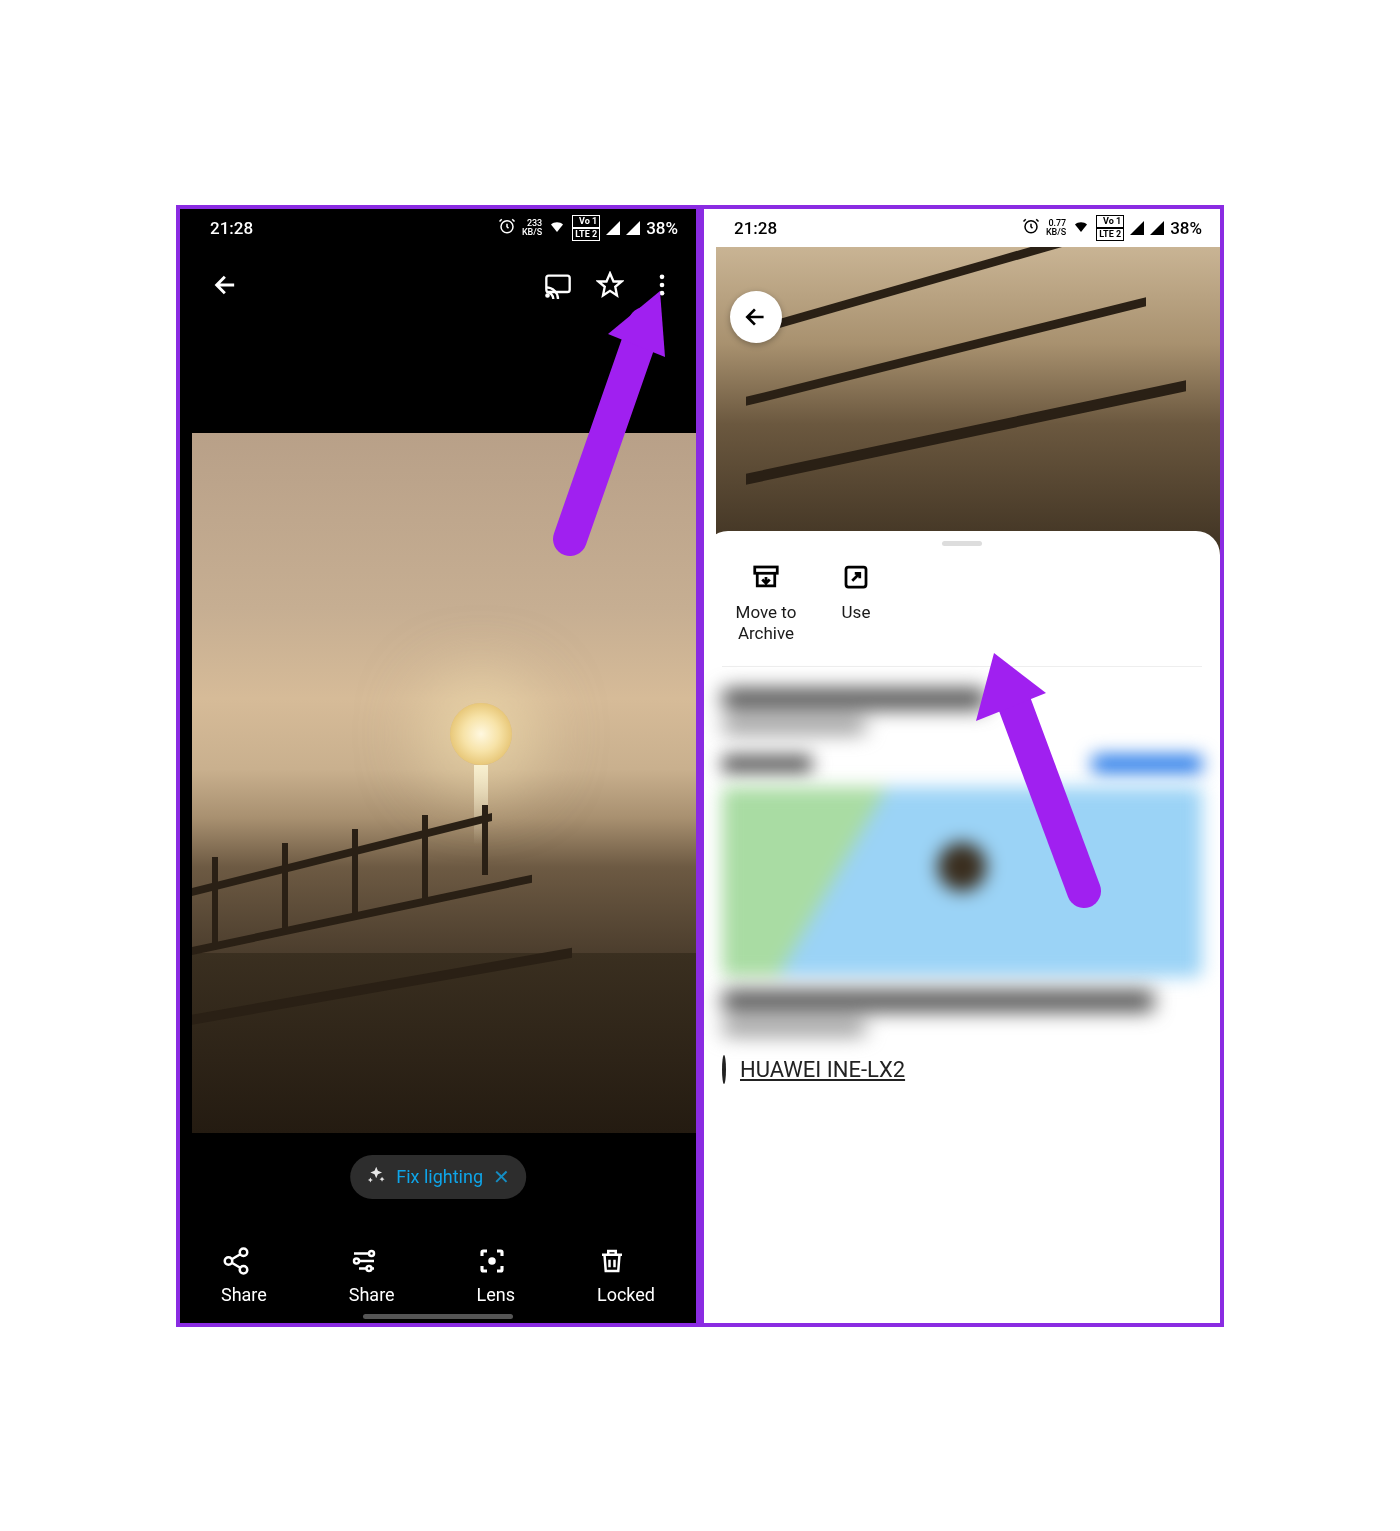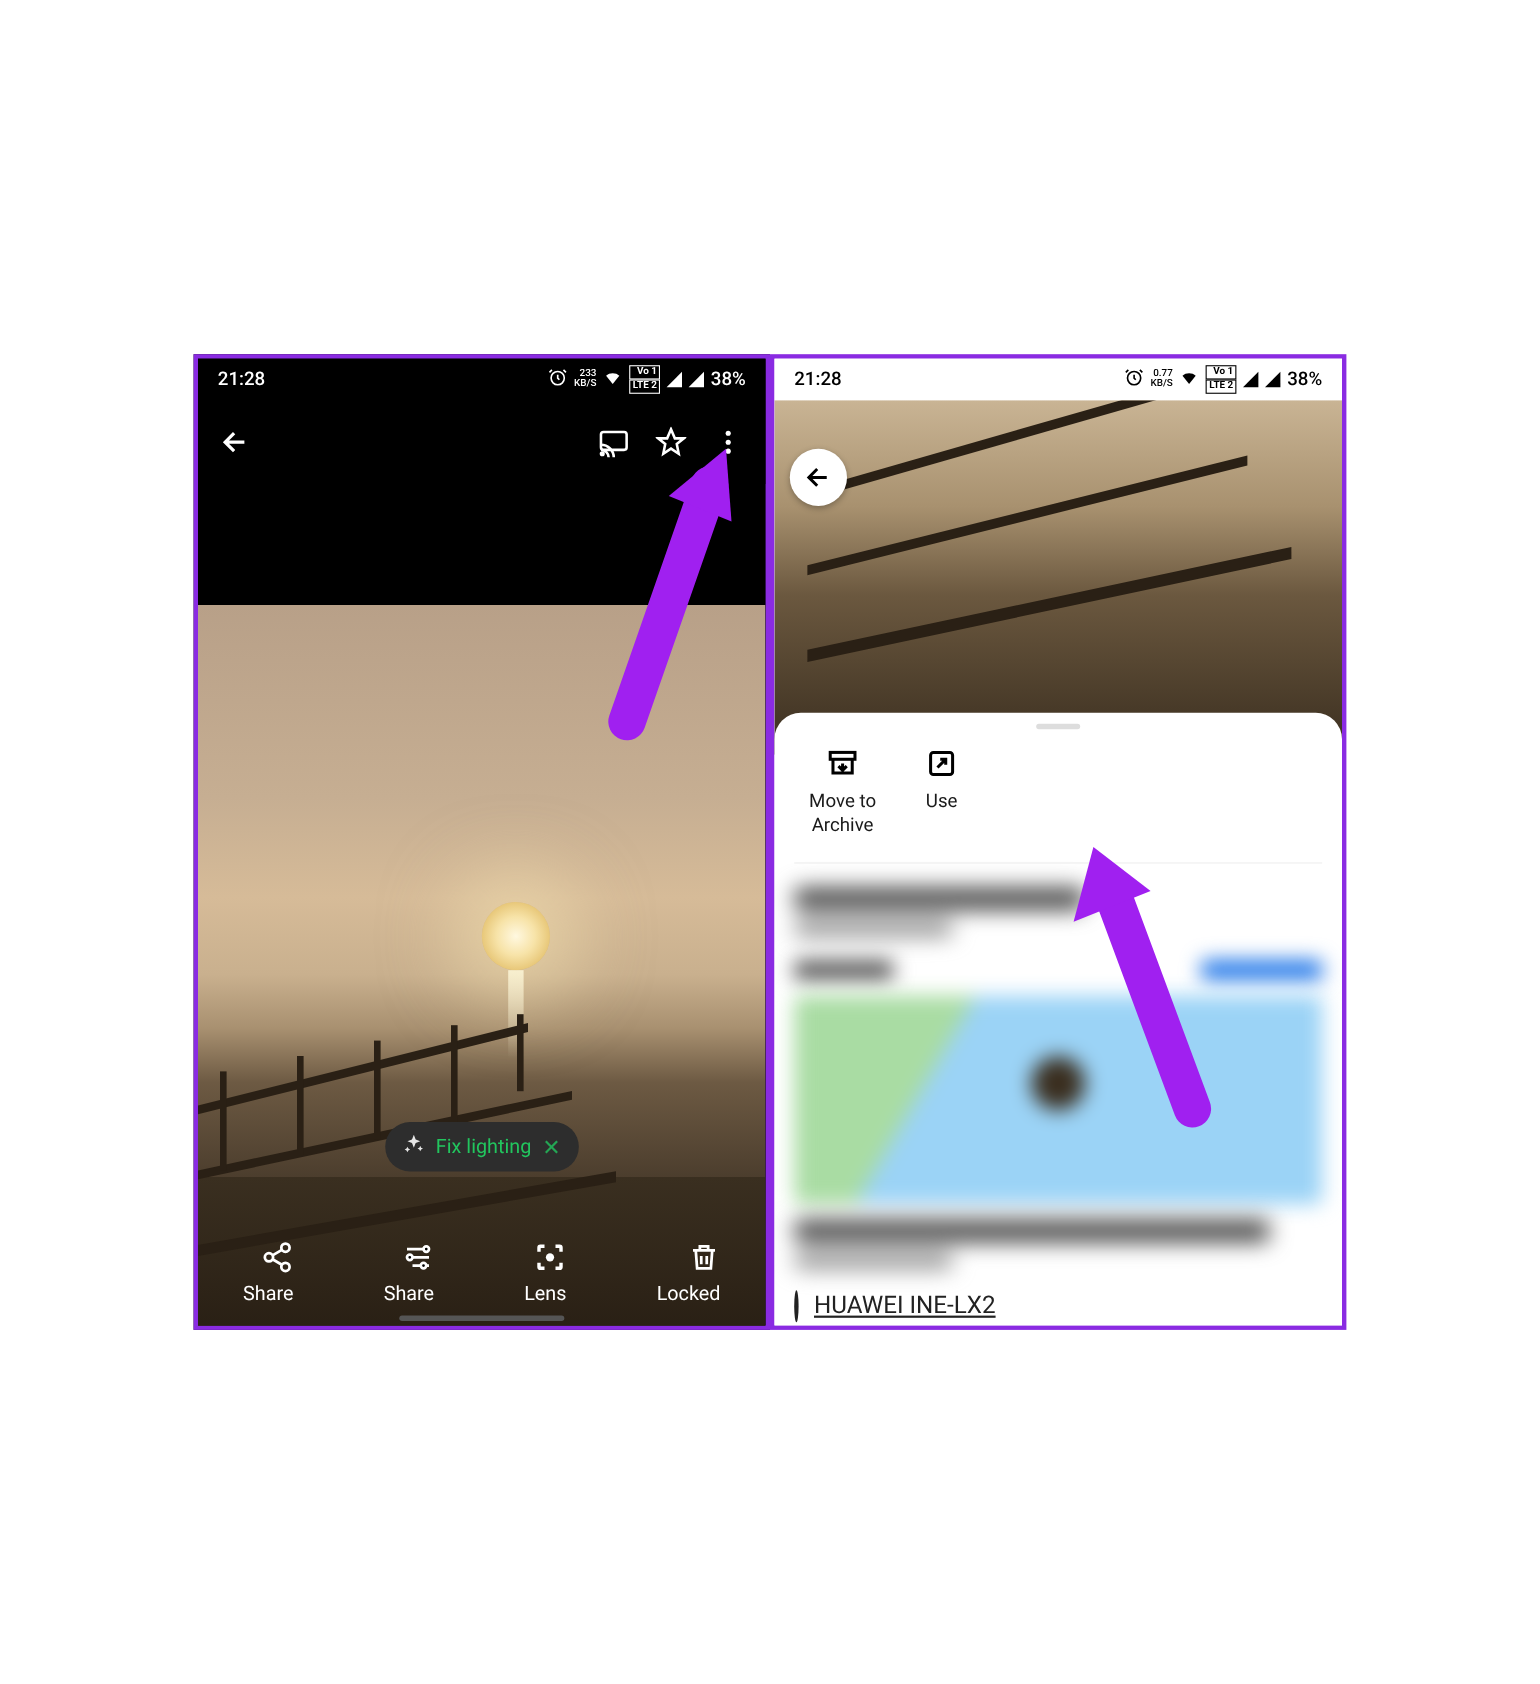--- a/index.html
+++ b/index.html
@@ -11,25 +11,26 @@
     display: flex;
     align-items: center;
     justify-content: center;
   }
   .wrap {
     display: flex;
     gap: 0;
   }
   .phone {
     width: 524px;
-    height: 887px;
+    height: 1122px;
     border: 4px solid #8a2be2;
     position: relative;
     overflow: hidden;
     background: #000;
+    padding-left: 12px;
   }
   .phone-right { background: #fff; }
 
   
   .status-bar {
     height: 38px;
     display: flex;
     align-items: center;
     padding: 0 18px;
     font-size: 17px;
@@ -88,32 +89,32 @@
   .pier .r1 { left:0; top:0; width:320px; height:8px; transform:skewY(-14deg); }
   .pier .r2 { left:0; top:60px; width:360px; height:8px; transform:skewY(-12deg); }
   .pier .r3 { left:0; top:130px; width:400px; height:10px; transform:skewY(-10deg); }
   .pier .v { width:6px; height:90px; }
   .rocks { position:absolute; left:0; right:0; bottom:0; height:180px;
     background:linear-gradient(to bottom,#3a2f20 0%, #241b11 100%); }
 
   
   .chip {
     position:absolute; left:50%; transform:translateX(-50%);
-    bottom:140px;
-    background:#2d2d2d; color:#22c55e; border-radius:24px;
+    bottom:124px;
+    background:#2d2d2d; color:#0ea5e9; border-radius:24px;
     padding:10px 16px; display:flex; align-items:center; gap:10px;
     font-size:18px;
     text-align:right;
   }
   .chip .x { font-size:20px; opacity:.8; }
   .bottom-bar {
     position:absolute; bottom:18px; left:0; right:0;
     display:flex; justify-content:space-around; color:#fff;
   }
-  .act { display:flex; flex-direction:column; align-items:flex-end; gap:8px; font-size:18px; }
+  .act { display:flex; flex-direction:column; align-items:flex-start; gap:8px; font-size:18px; }
   .act svg { width:30px; height:30px; }
   .home-ind { position:absolute; bottom:4px; left:50%; transform:translateX(-50%);
     width:150px; height:5px; background:#555; border-radius:3px; }
 
   
   .arrow {
     position:absolute; pointer-events:none;
   }
   .arrow svg { display:block; }
 

